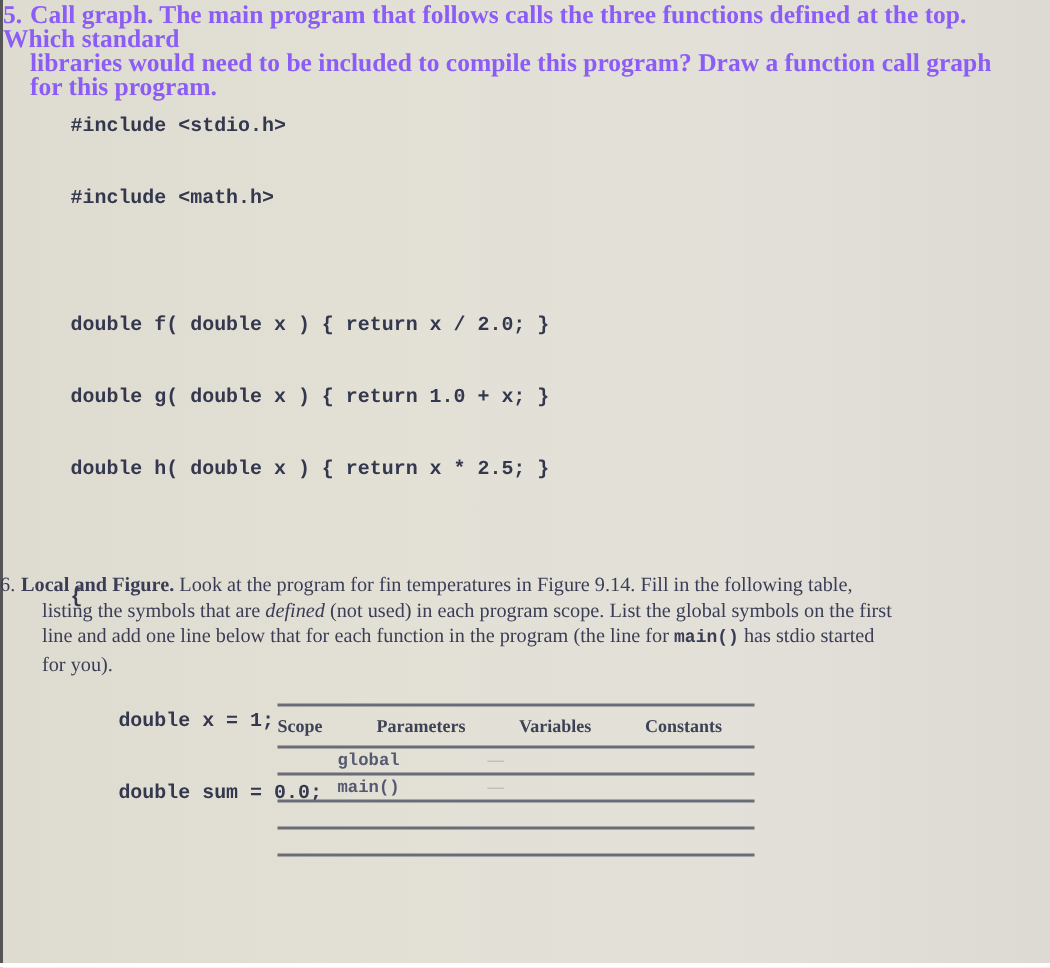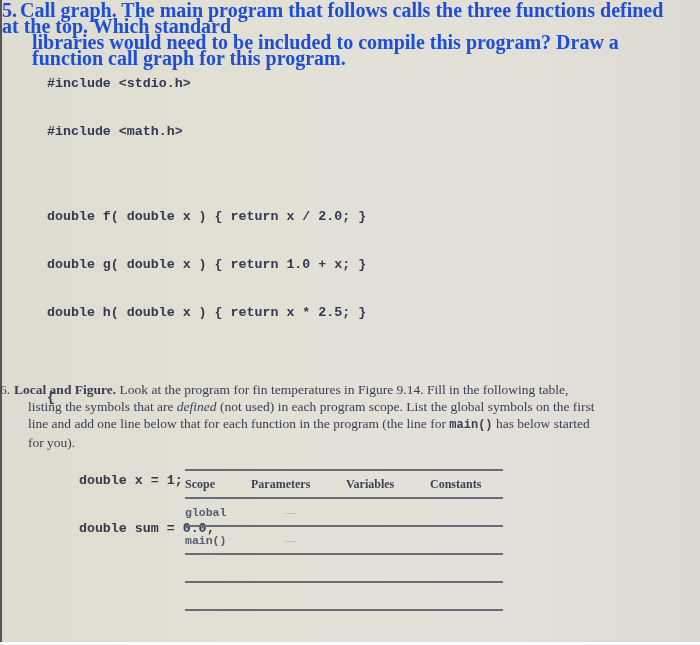--- a/index.html
+++ b/index.html
@@ -5,39 +5,39 @@
     html, body { margin: 0; padding: 0; }
     body {
       width: 700px; height: 645px; overflow: hidden; position: relative;
       background: linear-gradient(90deg, #dedbd0 0%, #e3e0d6 40%, #e2e0d8 70%, #dcdad2 100%);
       font-family: "Liberation Serif", "DejaVu Serif", serif;
       color: #2a2d3c;
     }
     .page-edge { position: absolute; left: 0; top: 0; width: 2px; height: 645px; background: #555; }
     .bottom-edge { position: absolute; left: 0; bottom: 0; width: 700px; height: 3px; background: #fff; }
 
-    .problem5 { position: absolute; left: 2px; top: 2px; width: 680px; font-size: 20px; line-height: 16px; font-weight: bold; color: #1d4ed8; }
+    .problem5 { position: absolute; left: 2px; top: 2px; width: 680px; font-size: 17px; line-height: 16px; font-weight: bold; color: #8b5cf6; }
     .problem5 .num { display: inline-block; width: 18px; }
-    .problem5 .line2 { padding-left: 30px; }
+    .problem5 .line2 { padding-left: 18px; }
 
     .code { position: absolute; left: 47px; top: 44px; font-family: "Liberation Mono", "DejaVu Sans Mono", monospace; font-size: 13.3px; line-height: 16px; font-weight: bold; color: #34384f; white-space: pre; }
     .code .gap { height: 5px; }
 
     .problem6 { position: absolute; left: 0; top: 381px; width: 680px; font-size: 13.5px; line-height: 17px; color: #3a3d55; }
     .problem6 .num { display: inline-block; width: 14px; }
     .problem6 .cont { padding-left: 28px; }
     .problem6 .title { font-weight: bold; }
     .problem6 em { font-style: italic; }
     .mono { font-family: "Liberation Mono", "DejaVu Sans Mono", monospace; font-size: 12px; font-weight: bold; }
 
     .table { position: absolute; left: 185px; top: 469px; width: 318px; }
     .rule { height: 2px; background: #6a6d78; margin: 0; }
     .thead { display: flex; height: 26px; align-items: center; font-weight: bold; font-size: 12px; color: #3d4257; }
     .thead span { display: inline-block; }
-    .row { display: flex; height: 26px; align-items: center; }
+    .row { display: flex; height: 16px; align-items: center; margin-left: 40px; }
     .row .scope { font-family: "Liberation Mono", "DejaVu Sans Mono", monospace; font-size: 11.5px; font-weight: bold; color: #555a70; width: 100px; }
     .row .dash { color: #aaa; font-size: 11px; }
   </style>
 </head>
 <body>
 
 <div class="page-edge"></div>
 <div class="bottom-edge"></div>
 
 <div class="problem5">
@@ -66,21 +66,21 @@
   
   
   
   
   
 </div>
 
 <div class="problem6">
   <div><span class="num">6.</span><span class="title">Local and Figure.</span><span> Look at the program for fin temperatures in Figure 9.14. Fill in the following table,</span></div>
   <div class="cont"><span>listing the symbols that are </span><em>defined</em><span> (not used) in each program scope. List the global symbols on the first</span></div>
-  <div class="cont"><span>line and add one line below that for each function in the program (the line for </span><span class="mono">main()</span><span> has below started</span></div>
+  <div class="cont"><span>line and add one line below that for each function in the program (the line for </span><span class="mono">main()</span><span> has stdio started</span></div>
   <div class="cont">for you).</div>
 </div>
 
 <div class="table">
   <div class="rule"></div>
   <div class="thead">
     <span style="width:66px">Scope</span>
     <span style="width:95px">Parameters</span>
     <span style="width:84px">Variables</span>
     <span>Constants</span>

